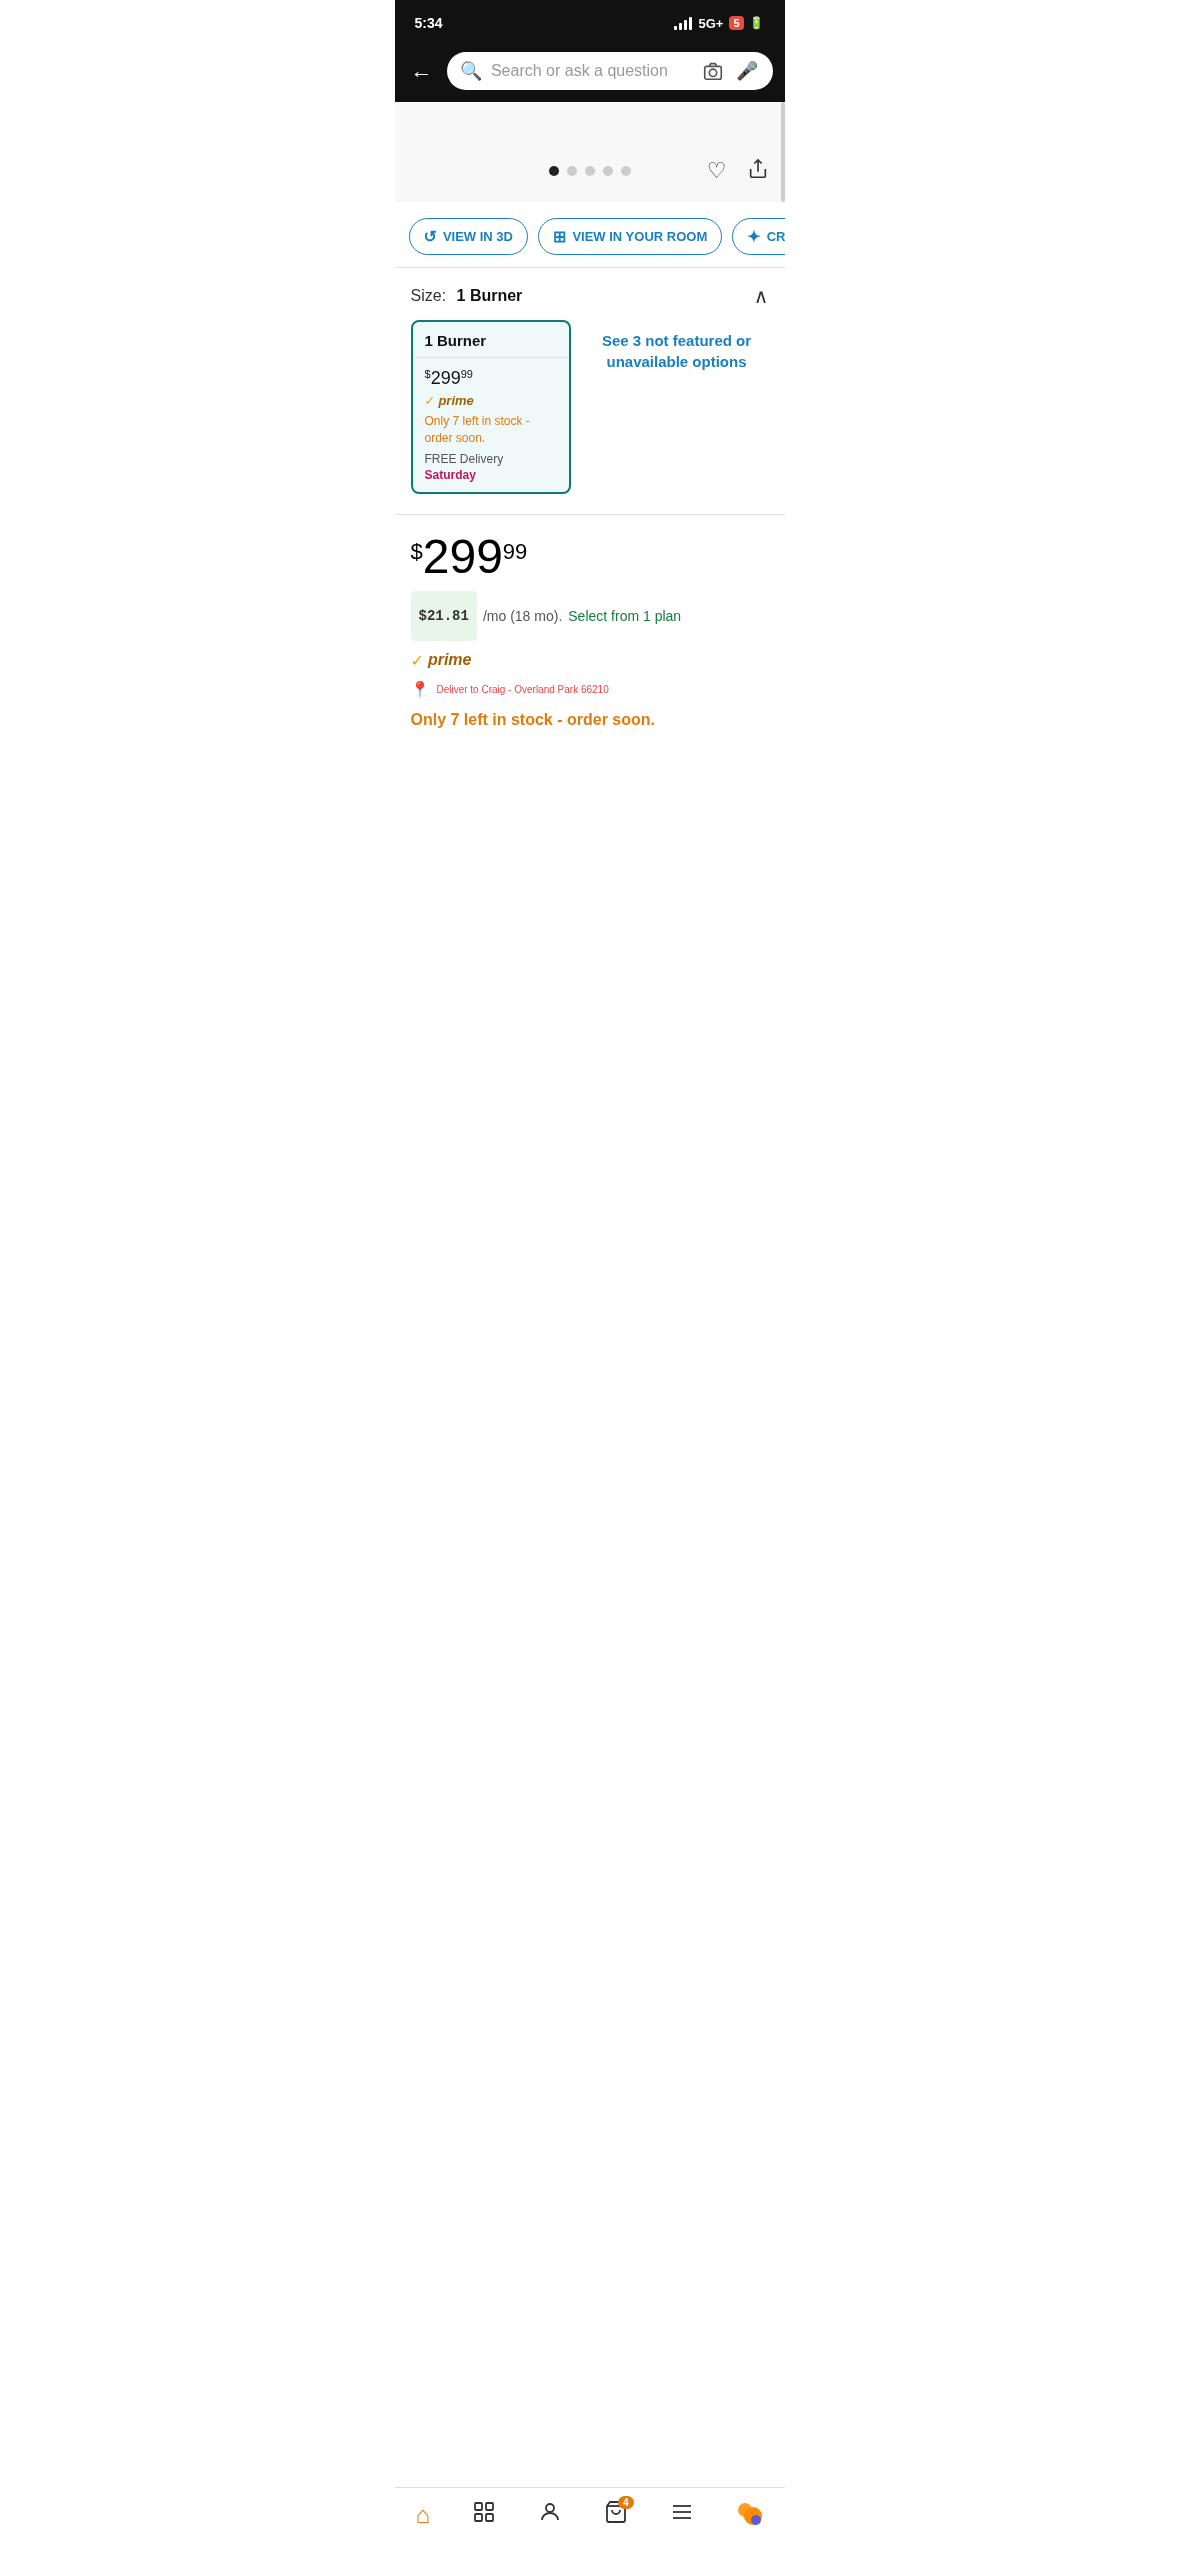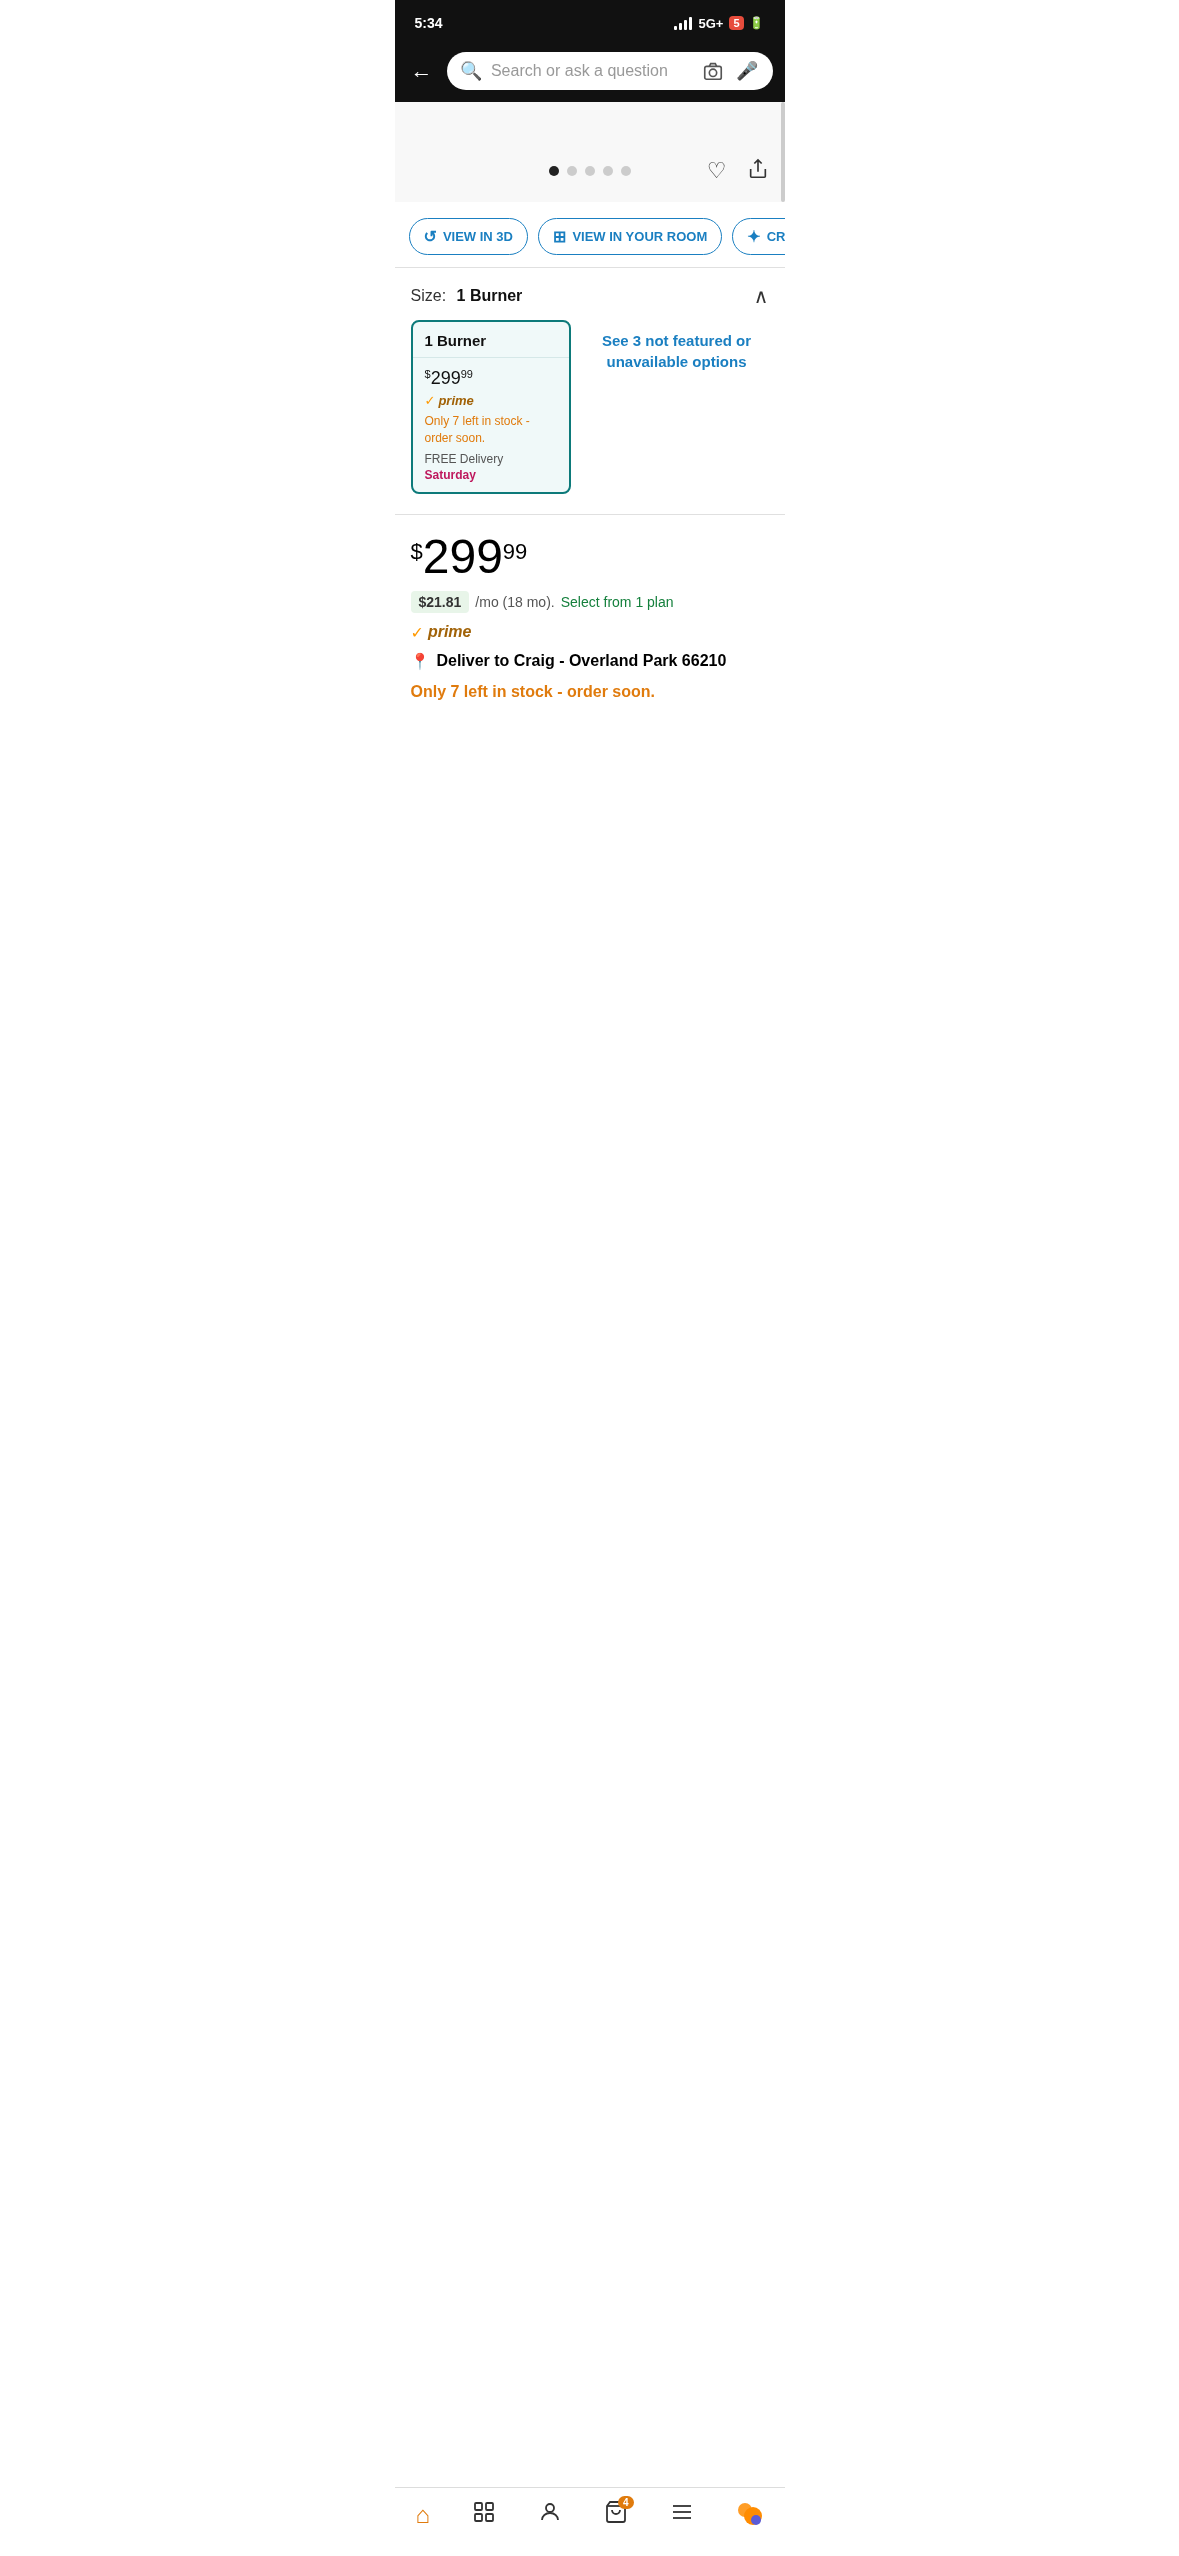--- a/index.html
+++ b/index.html
@@ -306,22 +306,23 @@
       align-items: center;
       gap: 6px;
       margin-bottom: 10px;
       flex-wrap: wrap;
     }
     .monthly-badge {
       background: #e8f5e9;
       color: #333;
       font-size: 14px;
       font-weight: 600;
-      padding: 3px 8px;
+      padding: 17px 8px;
       border-radius: 4px;
+      font-family: Liberation Mono, monospace;
     }
     .monthly-text { font-size: 14px; color: #555; }
     .monthly-link { font-size: 14px; color: #15803d; cursor: pointer; }
 
     .prime-row {
       display: flex;
       align-items: center;
       gap: 4px;
       margin-bottom: 10px;
     }
@@ -335,21 +336,21 @@
     .delivery-bold { font-weight: 700; }
     .delivery-green { color: #007600; font-weight: 600; }
 
     .deliver-to {
       display: flex;
       align-items: center;
       gap: 6px;
       margin-bottom: 12px;
     }
     .location-icon { color: #1a7fc1; font-size: 16px; }
-    .deliver-to-text { color: #000000; font-size: 16px; cursor: pointer; font-weight: bold; }
+    .deliver-to-text { color: #ef4444; font-size: 10px; cursor: pointer; }
 
     .stock-alert {
       font-size: 16px;
       font-weight: 700;
       color: #e07b0d;
       margin-bottom: 12px;
     }
 
     
     .bottom-nav {

